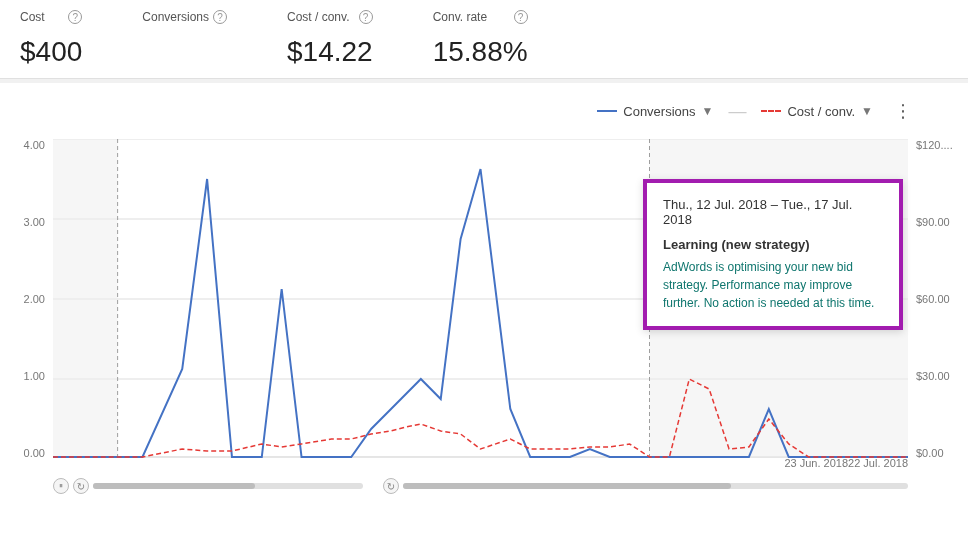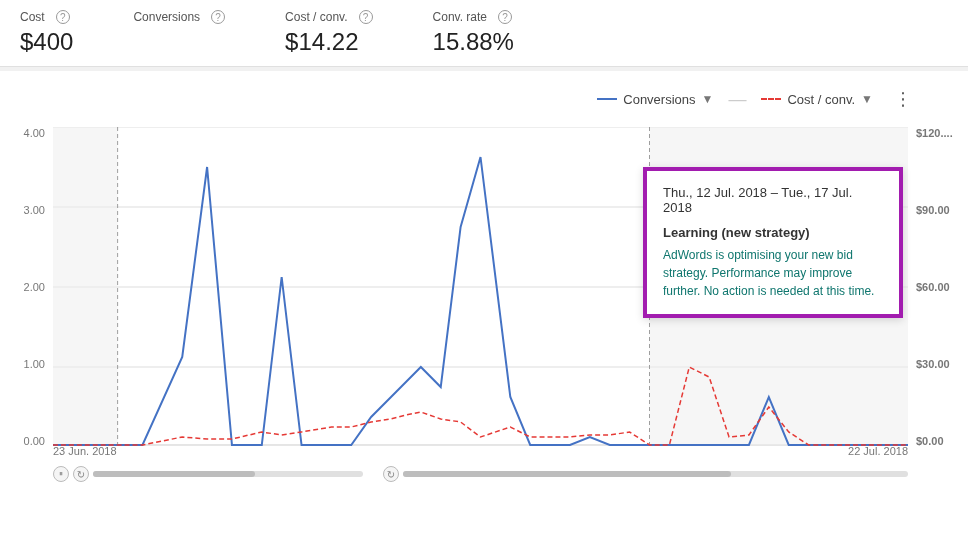--- a/index.html
+++ b/index.html
@@ -22,26 +22,27 @@
     .metric-item {
       display: flex;
       flex-direction: column;
     }
 
     .metric-label {
       font-size: 12px;
       color: #555;
       display: flex;
       align-items: center;
-      gap: 11px;
-      margin-bottom: 4px;
+      gap: 4px;
+      margin-bottom: 12px;
+      justify-content: space-between;
     }
 
     .metric-value {
-      font-size: 24px;
+      font-size: 28px;
       font-weight: 400;
       color: #222;
     }
 
     .help-icon {
       width: 14px;
       height: 14px;
       border: 1px solid #999;
       border-radius: 50%;
       display: inline-flex;
@@ -122,21 +123,20 @@
       top: 0;
       width: 55px;
       height: 320px;
       display: flex;
       flex-direction: column;
       justify-content: space-between;
       align-items: flex-start;
       padding-left: 8px;
       font-size: 11px;
       color: #777;
-      font-weight: bold;
     }
 
     .scroll-btn {
       width: 16px;
       height: 16px;
       border-radius: 50%;
       border: 1px solid #bbb;
       background: #f5f5f5;
       display: flex;
       align-items: center;
@@ -358,21 +358,21 @@
           860,318
         "></polyline>
     </svg>
 
     <div class="tooltip-box" style="top: 50px; right: 65px;">
       <div class="tooltip-date">Thu., 12 Jul. 2018 – Tue., 17 Jul. 2018</div>
       <div class="tooltip-title">Learning (new strategy)</div>
       <div class="tooltip-desc">AdWords is optimising your new bid strategy. Performance may improve further. No action is needed at this time.</div>
     </div>
 
-    <div style="position:absolute; bottom: 40px; left: 45px; right: 60px; display: flex; justify-content: space-between; font-size: 11px; color: #777;">
+    <div style="position:absolute; bottom: 40px; left: 45px; right: 60px; display: flex; justify-content: flex-end; font-size: 11px; color: #777;">
       <span>23 Jun. 2018</span>
       <span>22 Jul. 2018</span>
     </div>
 
     <div style="position:absolute; bottom:15px; left:45px; width:310px; display:flex; align-items:center; gap:4px;">
       <span class="scroll-btn" style="font-size:8px;">⏸</span>
       <span class="scroll-btn" style="font-size:10px;">↻</span>
       <div class="scroll-track">
         <div class="scroll-thumb" style="left:0; width:60%;"></div>
       </div>

